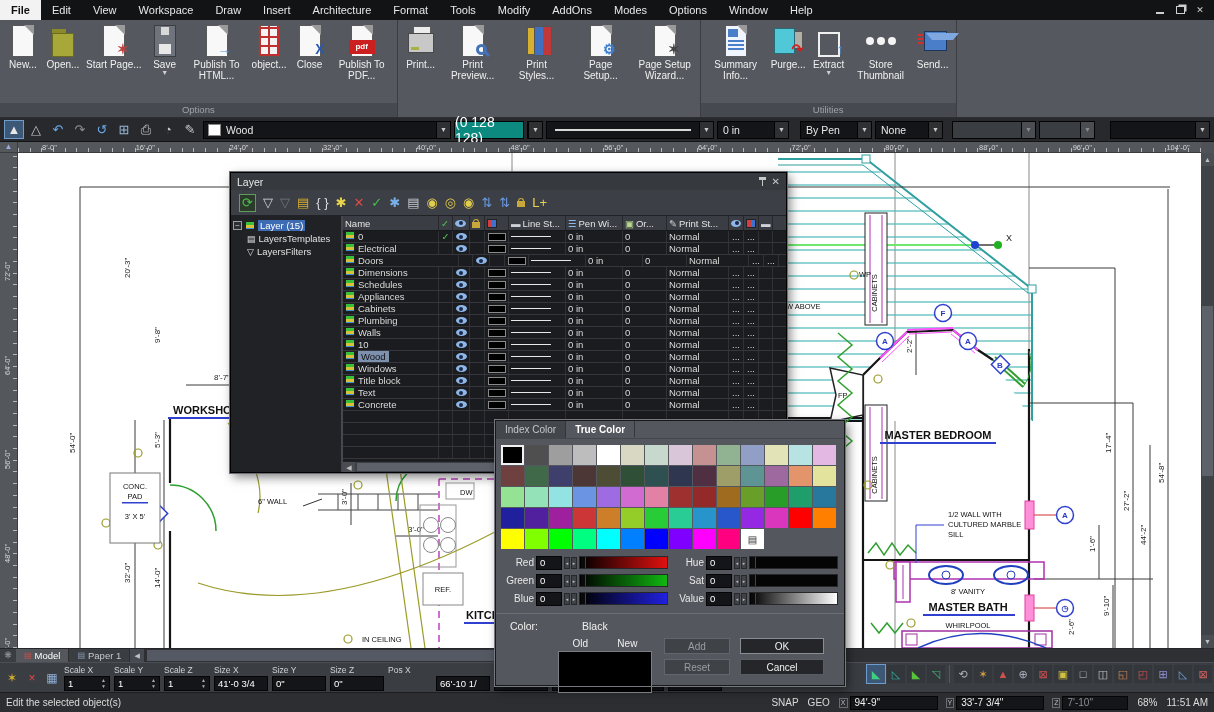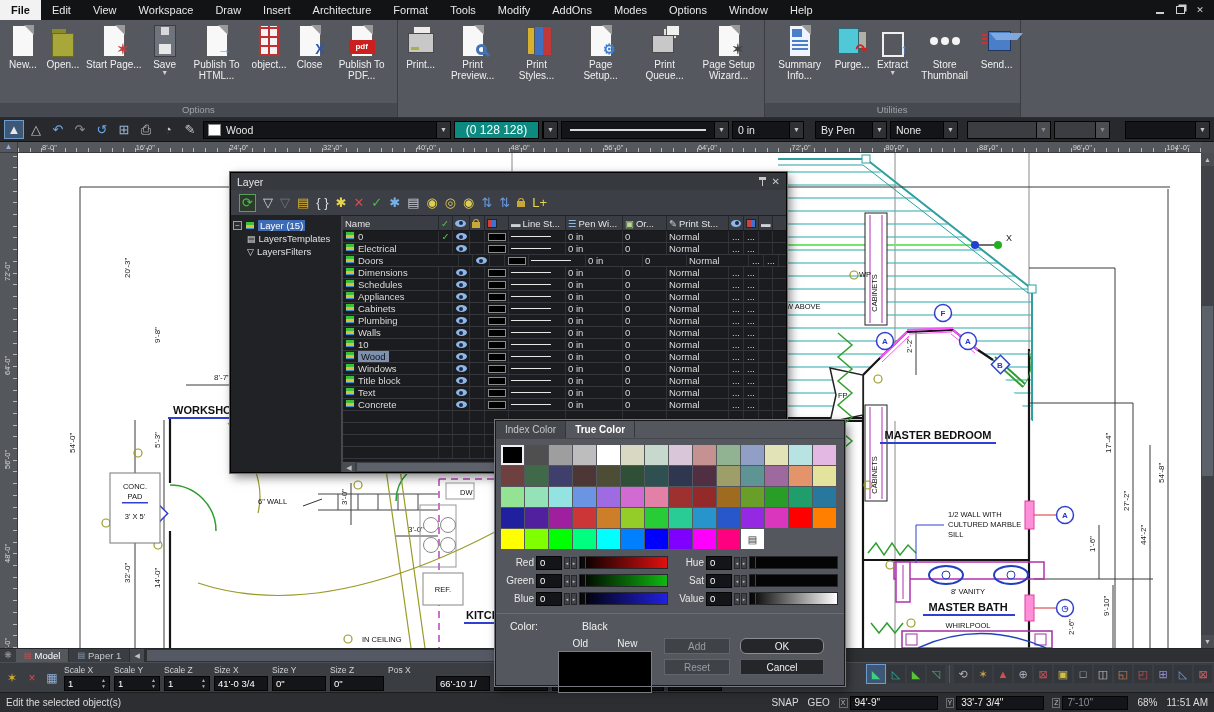--- a/index.html
+++ b/index.html
@@ -61,21 +61,21 @@
   .ri .mag::after{ content:""; position:absolute; width:7px; height:3px; background:#4472b8; transform:rotate(45deg); right:-6px; bottom:-3px; }
   
   .propbar { height:24px; background:#27292d; display:flex; align-items:center; gap:3px; padding:0 4px; border-bottom:1px solid #131416; }
   .ptool { width:20px; height:19px; display:flex; align-items:center; justify-content:center; font-size:13px; }
   .ptool.active { background:#3c5876; border:1px solid #6f9ccc; }
   .combo { height:18px; background:#141519; border:1px solid #040405; display:flex; align-items:center; font-size:10.5px; color:#e8e8e8; }
   .combo .cval { padding:0 5px; flex:1; white-space:nowrap; overflow:hidden; }
   .combo .arrow { width:14px; align-self:stretch; display:flex; align-items:center; justify-content:center; background:#2e3034; color:#c8c8c8; font-size:7px; border-left:1px solid #040405; }
   .combo.disabled { background:#3a3d42; }
   .combo.disabled .arrow{ background:#4a4d52; color:#8a8a8a; }
-  .chip-teal { height:18px; border:1px solid #040405; display:flex; align-items:center; justify-content:center; font-size:12px; color:#fff; width:85px; }
+  .chip-teal { height:18px; border:1px solid #040405; display:flex; align-items:center; justify-content:center; font-size:14px; color:#fff; width:70px; }
   .mini-swatch { width:13px; height:12px; background:#fff; border:1px solid #888; margin-left:4px; }
   .linestyle-line { flex:1; height:2px; background:#d8d8d8; margin:0 8px; }
   
   .workspace { position:relative; height:506px; background:#4e5156; overflow:hidden; }
   .ruler-corner { position:absolute; left:0; top:0; width:18px; height:11px; background:#54575c; border-right:1px solid #3a3c40; border-bottom:1px solid #3a3c40; color:#9ad; font-size:8px; text-align:center; line-height:10px; }
   .ruler-top { position:absolute; left:18px; top:0; right:13px; height:11px; background:#54575c; border-bottom:1px solid #3a3c40; overflow:hidden; }
   .ruler-top .ticks { position:absolute; left:0; right:0; bottom:0; height:4px;
       background:repeating-linear-gradient(90deg,#b8b8b8 0 1px,transparent 1px 11.7px); }
   .ruler-left { position:absolute; left:0; top:11px; bottom:0; width:18px; background:#54575c; border-right:1px solid #3a3c40; overflow:hidden; }
   .ruler-left .ticks { position:absolute; top:0; bottom:0; right:0; width:4px;
@@ -178,21 +178,21 @@
   .t-bw { background:linear-gradient(90deg,#000,#fff); }
   .cdiv { height:1px; background:#3c3e43; border-bottom:1px solid #6a6d73; margin:5px 0 4px; }
   .color-line { display:flex; padding:2px 14px; gap:44px; color:#f0f0f0; }
   .cbottom { display:flex; padding:4px 10px 0 10px; align-items:flex-start; }
   .oldnew { margin-left:auto; width:94px; margin-right:12px; }
   .oldnew .on-labels { display:flex; justify-content:space-around; color:#f0f0f0; font-size:10px; margin-bottom:2px; }
   .oldnew .on-swatch { height:42px; background:#000; border:1px solid #7a7d83; }
   .btn-col { display:flex; flex-direction:column; gap:5px; margin-right:10px; }
   .cbtn { width:66px; height:16px; background:#3f4247; border:1px solid #62656b; color:#9a9da3; font-size:10px; display:flex; align-items:center; justify-content:center; }
   .btn-col2 .cbtn { width:84px; background:#24262a; color:#f0f0f0; border:1px solid #595c62; }
-  .btn-col2 .cbtn.default { border-color:#8a8d93;border-radius:6px; }
+  .btn-col2 .cbtn.default { border-color:#8a8d93; }
   
   svg text { font-family:"Liberation Sans", sans-serif; fill:#1a1a1a; }
   .dimtxt { font-size:8px; fill:#222; }
   .roomtxt { font-size:11px; font-weight:bold; fill:#111; }
   .smalltxt { font-size:7.5px; fill:#111; }
   .tagtxt { font-size:8px; fill:#2838c8; font-weight:bold; }
 </style>
 </head>
 <body>
 
@@ -308,26 +308,20 @@
               <div class="ri b-pens"></div>
               <div class="rlabel">Print Styles...</div>
             </div>
             <div class="rbtn">
               <div class="ri b-page">
                 <span class="pg"></span>
                 <span class="fold"></span>
                 <span class="badge" style="color: rgb(64, 128, 208);">⚙</span>
               </div>
               <div class="rlabel">Page Setup...</div>
-            </div>
-            <div class="rbtn">
-              <div class="ri b-queue">
-                <span class="pg"></span>
-              </div>
-              <div class="rlabel">Print Queue...</div>
             </div>
             <div class="rbtn">
               <div class="ri b-page">
                 <span class="pg"></span>
                 <span class="fold"></span>
                 <span class="badge" style="color: rgb(68, 68, 68);">✶</span>
               </div>
               <div class="rlabel">Page Setup Wizard...</div>
             </div>
           </div>

